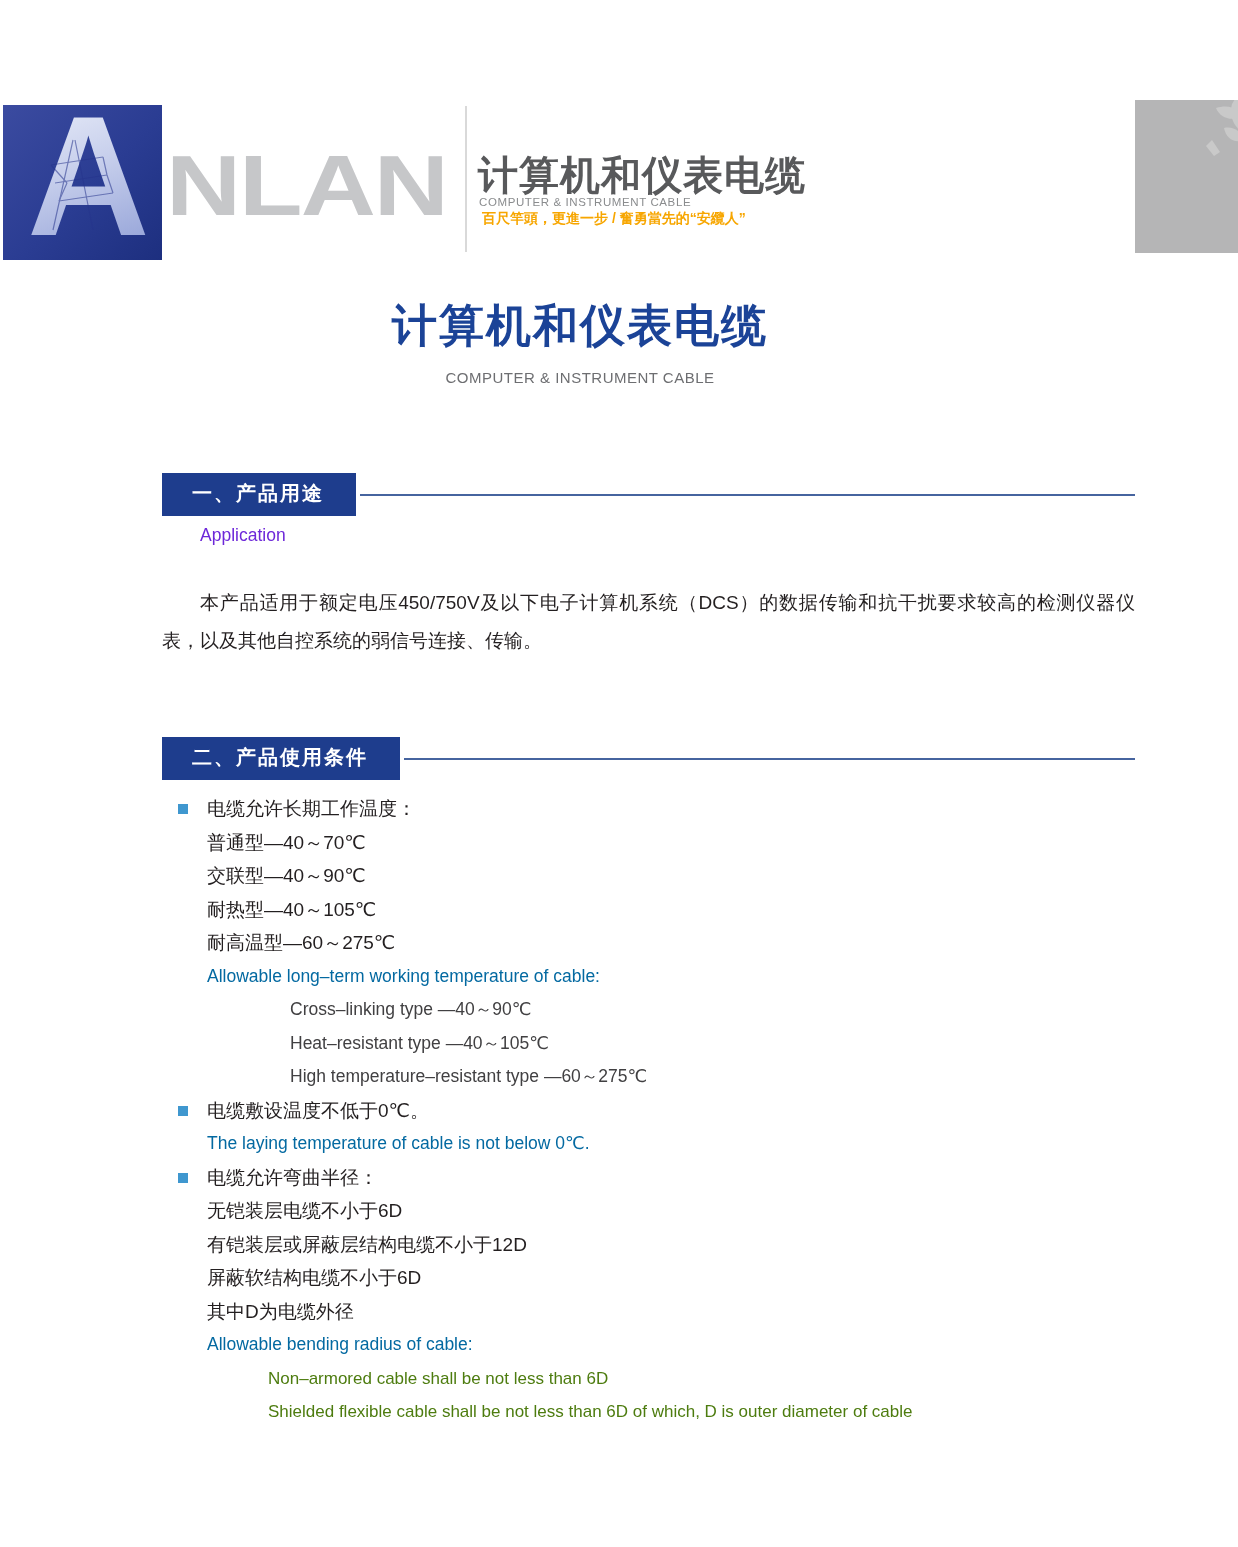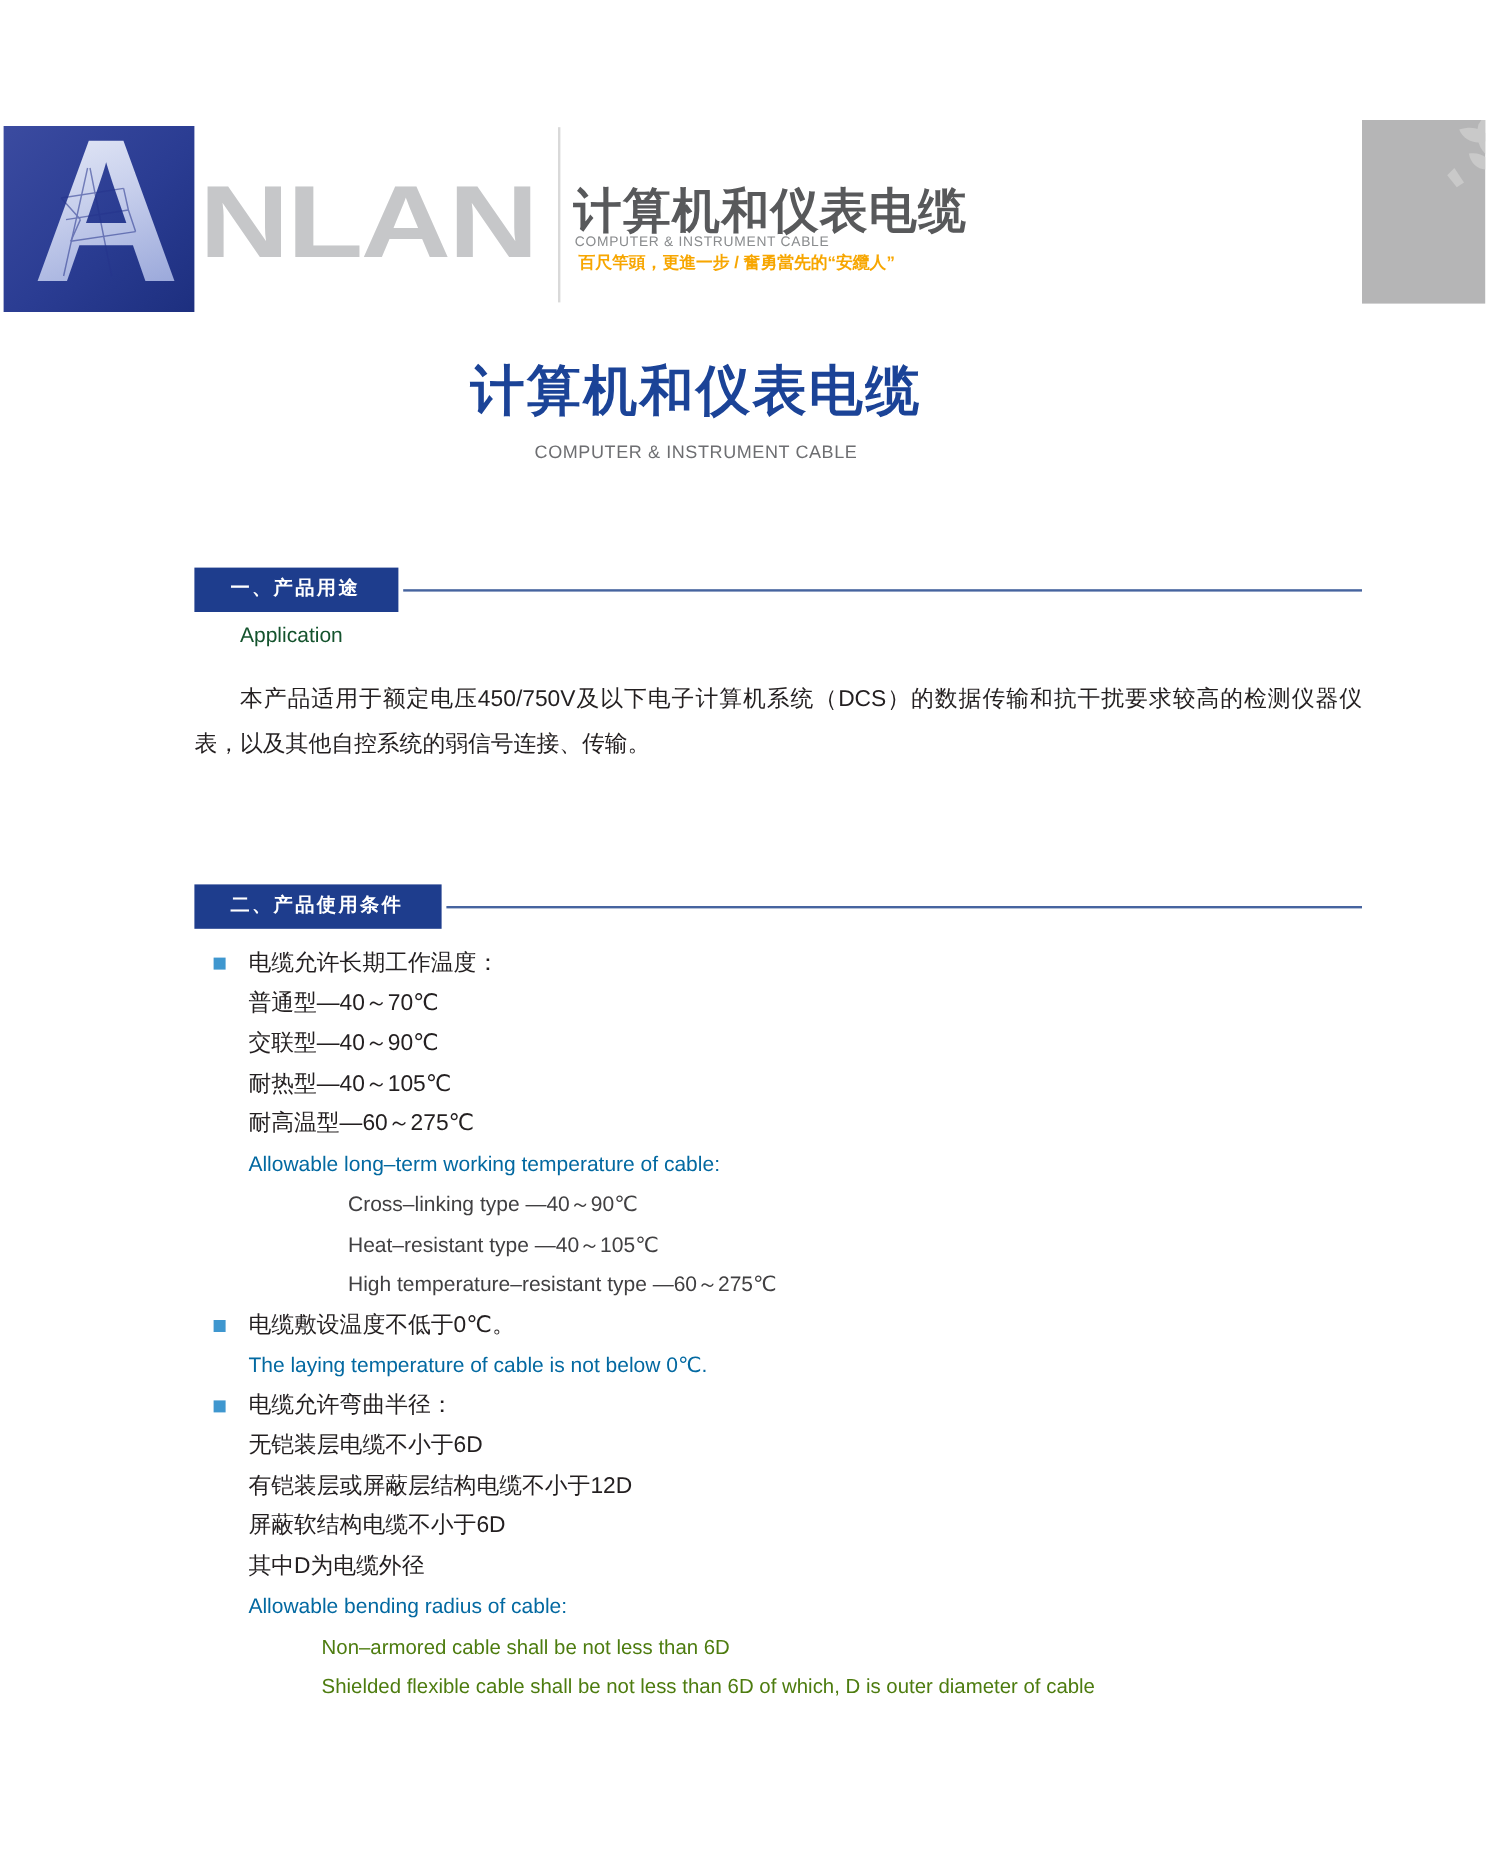--- a/index.html
+++ b/index.html
@@ -52,28 +52,28 @@
 
   
   .title-wrap { position:absolute; left:162px; top:296px; width:836px; text-align:center; }
   .title-cn { font-size:45px; font-weight:bold; color:#1b4397; letter-spacing:2px; }
   .title-en { margin-top:13px; font-size:15px; color:#6d6e71; letter-spacing:.5px; }
 
   
   .section { position:absolute; left:162px; width:973px; }
   .sec-head { display:flex; align-items:center; }
   .sec-badge {
-    background:#1e3d8d; color:#ffffff; font-weight:bold; font-size:16px;
+    background:#1e3d8d; color:#ffffff; font-weight:bold; font-size:20px;
     letter-spacing:2px; padding:7px 32px 9px 30px; white-space:nowrap;
   }
   .sec-line { flex:1; height:2px; background:#46649f; margin-left:4px; }
-  .sec-sub { margin:9px 0 0 38px; font-size:17.5px; color:#14532d; }
+  .sec-sub { margin:9px 0 0 38px; font-size:17.5px; color:#6d28d9; }
 
   .para-cn {
-    margin-top:24px; font-size:19px; color:#231f20; line-height:38px;
+    margin-top:38px; font-size:19px; color:#231f20; line-height:38px;
     text-align:justify; text-indent:2em;
   }
   .para-en {
     margin-top:13px; font-size:17.5px; color:#414042; line-height:36px;
     text-align:justify; text-indent:2.1em;
   }
 
   .blist { margin-top:12px; }
   .brow { position:relative; line-height:33.5px; }
   .brow .bullet {

